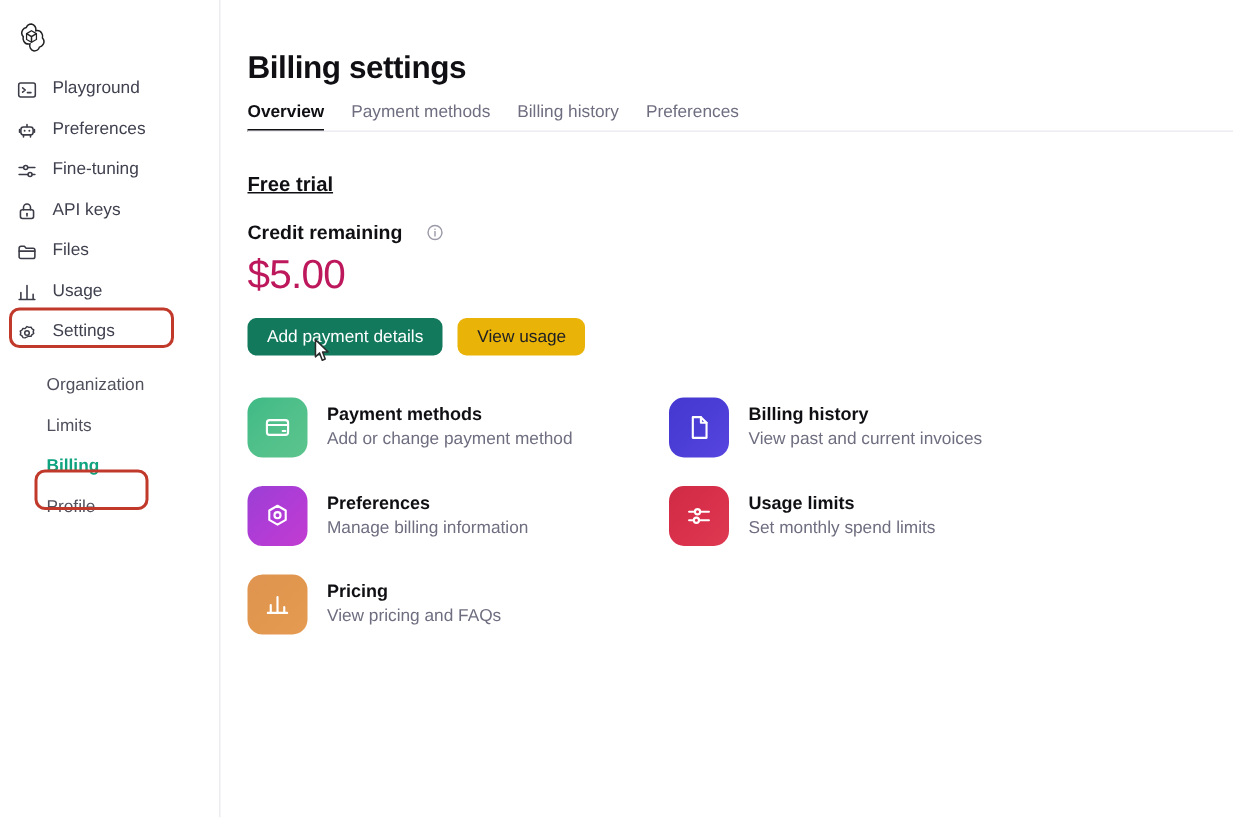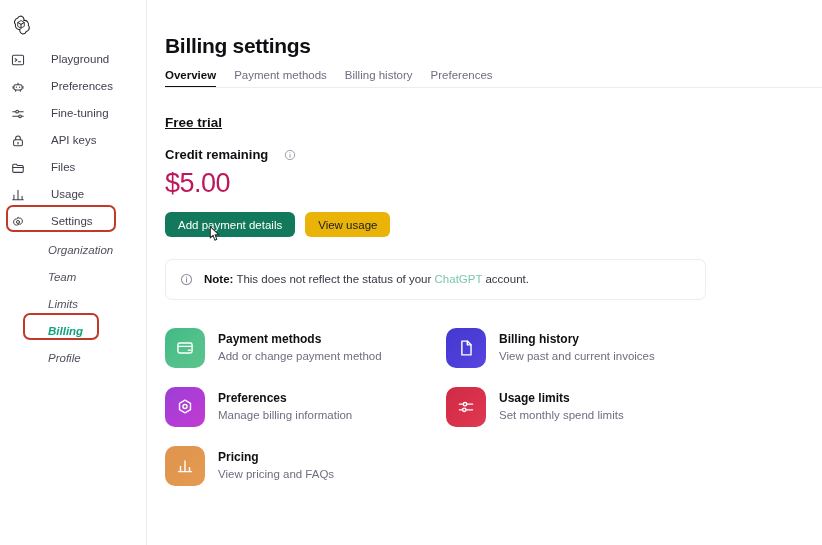--- a/index.html
+++ b/index.html
@@ -20,40 +20,39 @@
     border-right: 1px solid #ececf1;
     padding-top: 8px;
     position: relative;
   }
   .logo-wrap { padding: 6px 0 10px 10px; }
   .logo { width: 22px; height: 22px; display: block; }
 
   .nav-list { list-style: none; }
   .nav-item {
     display: flex; align-items: center;
-    gap: 26px;
+    gap: 10px;
     height: 27px;
     padding-left: 11px;
     font-size: 11.5px;
     color: #40414f;
     cursor: pointer;
     position: relative;
   }
   .nav-icon { width: 14px; height: 14px; flex: 0 0 14px; display: flex; align-items: center; justify-content: center; color: #3b3c47; }
   .nav-icon svg { width: 14px; height: 14px; display: block; }
   .nav-label { line-height: 1; white-space: nowrap; }
 
   .subnav { list-style: none; margin-top: 1px; }
   .subnav-item {
-    height: 27px; display: flex; align-items: center;
-    padding-left: 48px;
+    height: 27px; display: flex; align-items: flex-end;
+    padding-left: 31px;
     font-size: 11.5px; color: #50515d;
     cursor: pointer;
     position: relative;
-    font-style: italic;
   }
   .subnav-item.active {
     color: #10a37f;
     font-weight: bold;
   }
   .subnav-item.active::before {
     content: "";
     position: absolute;
     left: 6px; right: 8px; top: 1px; bottom: 1px;
     background: #e7f4ef;
@@ -258,23 +257,20 @@
         </span>
         <span class="nav-label">Settings</span>
       </li>
     </ul>
 
     <ul class="subnav">
       <li class="subnav-item">
         <span>Organization</span>
       </li>
       <li class="subnav-item">
-        <span>Team</span>
-      </li>
-      <li class="subnav-item">
         <span>Limits</span>
       </li>
       <li class="subnav-item active">
         <span>Billing</span>
       </li>
       <li class="subnav-item">
         <span>Profile</span>
       </li>
     </ul>
 
@@ -317,28 +313,20 @@
       <div class="credit-amount">$5.00</div>
 
       <div class="btn-row">
         <button class="btn btn-primary">Add payment details</button>
         <button class="btn btn-secondary">View usage</button>
         <svg class="cursor" viewBox="0 0 20 26">
           <path d="M2 1.5 L2 19 L6.2 15 L9 22.5 L12 21.2 L9.3 14 L15 14 Z" fill="#ffffff" stroke="#2b2b2b" stroke-width="1.6" stroke-linejoin="round"></path>
         </svg>
       </div>
 
-      <div class="note">
-        <svg class="note-icon" viewBox="0 0 24 24" fill="none" stroke="currentColor" stroke-width="1.9">
-          <circle cx="12" cy="12" r="9.3"></circle>
-            <path d="M12 10.8v6" stroke-linecap="round"></path>
-            <circle cx="12" cy="7.6" r="1.05" fill="currentColor" stroke="none"></circle>
-        </svg>
-        <div class="note-text"><b>Note:</b><span> This does not reflect the status of your </span><span class="note-link">ChatGPT</span><span> account.</span></div>
-      </div>
 
       <div class="cards">
 
         <div class="card">
           <div class="card-icon g-green">
             <svg viewBox="0 0 24 24" fill="none" stroke="#ffffff" stroke-width="1.9" stroke-linecap="round" stroke-linejoin="round">
               <rect x="2.6" y="5.4" width="18.8" height="13.2" rx="2.3"></rect>
                 <path d="M2.6 9.8h18.8"></path>
                 <path d="M16.6 15.1h2.4"></path>
             </svg>

